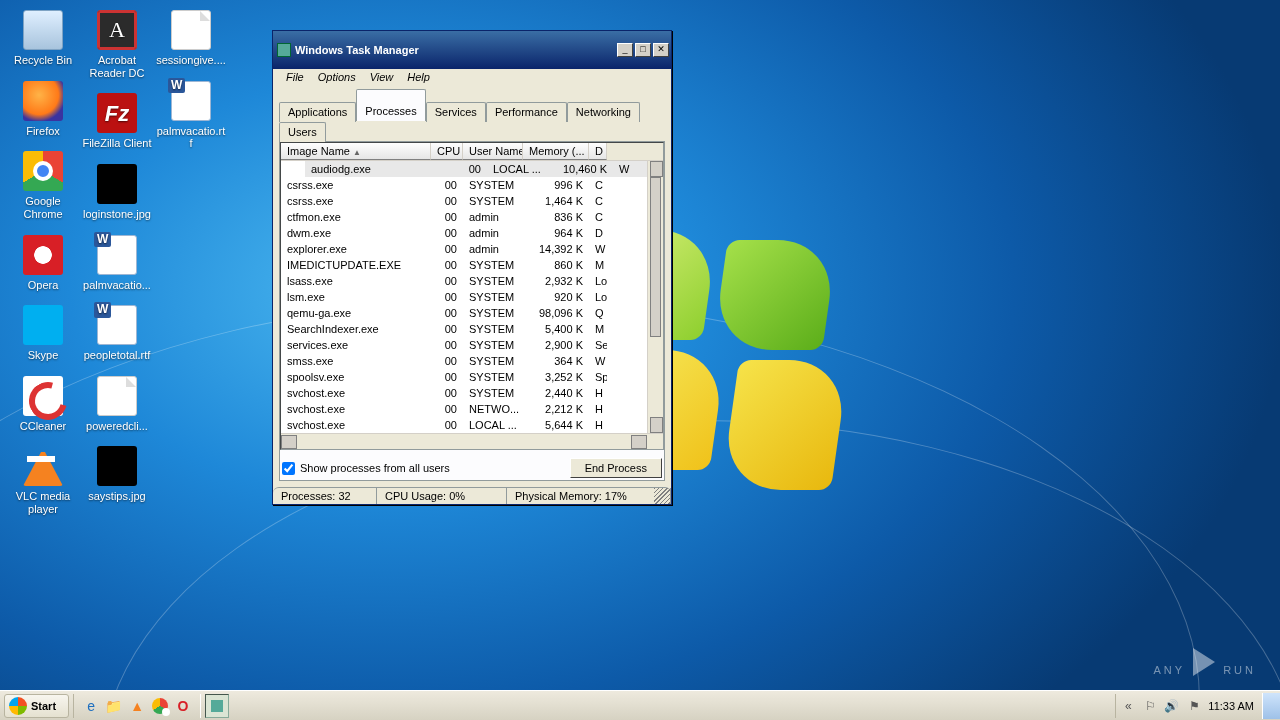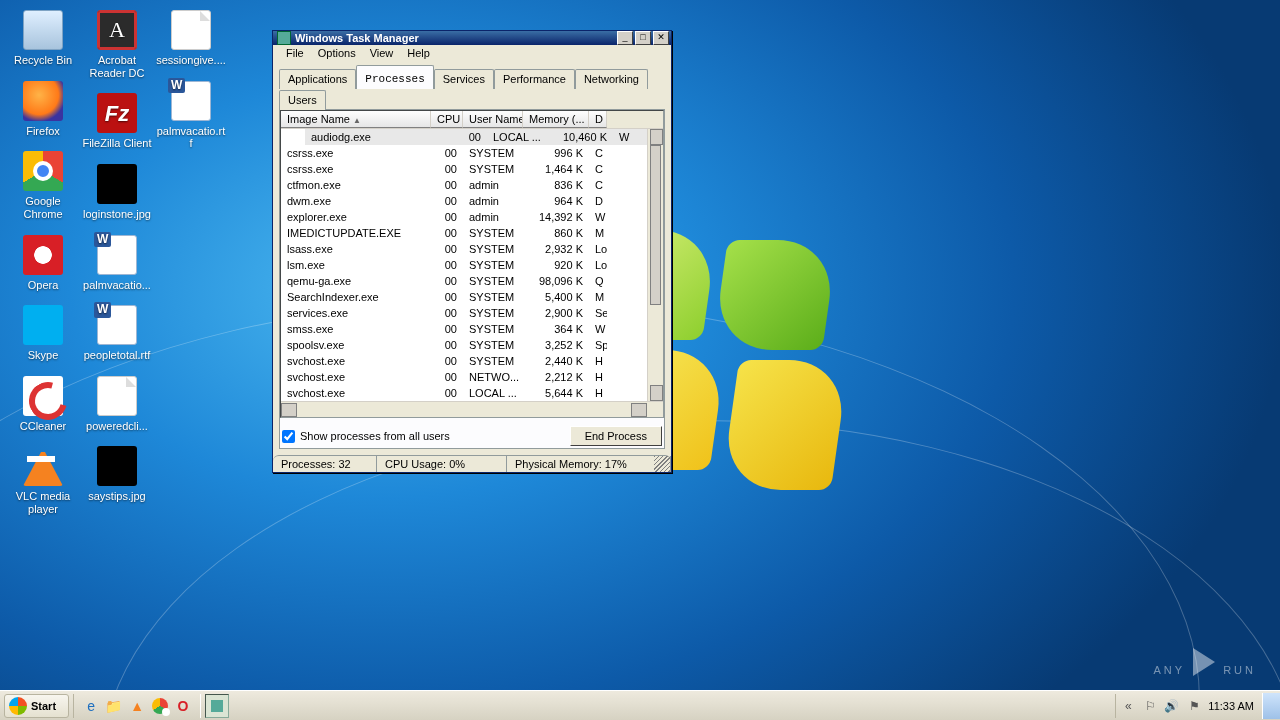--- a/index.html
+++ b/index.html
@@ -41,29 +41,29 @@
 .ico-vlc { width:0;height:0;border-left:18px solid transparent;border-right:18px solid transparent;border-bottom:34px solid #f58220; margin:4px auto; position:relative;}
 .ico-vlc::after{content:"";position:absolute;left:-14px;top:10px;width:28px;height:6px;background:#fff;}
 .ico-doc { background:#fff; border:1px solid #9db6d4; position:relative; width:34px; height:40px;}
 .ico-doc::before{content:"W";position:absolute;left:-4px;top:-4px;background:#2b579a;color:#fff;font-weight:bold;font-size:12px;padding:1px 3px;border-radius:2px;}
 .ico-blk { background:#000; width:44px; height:30px; margin-top:6px;}
 .ico-file { background:#fff; border:1px solid #ccc; width:34px; height:40px; position:relative;}
 .ico-file::before{content:"";position:absolute;right:0;top:0;border-left:10px solid #ddd;border-top:10px solid transparent;}
 
 
 .win { position:absolute; left:272px; top:30px; width:400px; background:#ece9d8; border:1px solid #0a246a; box-shadow:1px 1px 0 #000; }
-.titlebar { height:14px; background:linear-gradient(#3a6ea5,#0a246a); color:#fff; display:flex; align-items:center; padding:0 2px 0 4px; font-size:11px; }
+.titlebar { height:38px; background:linear-gradient(#3a6ea5,#0a246a); color:#fff; display:flex; align-items:center; padding:0 2px 0 4px; font-size:11px; }
 .titlebar .ticon { width:14px; height:14px; background:#5a9; margin-right:4px; border:1px solid #063; }
 .titlebar .ttl { flex:1; font-weight:bold; }
 .tbtn { width:16px; height:14px; background:#d4d0c8; border:1px solid #fff; border-right-color:#404040;border-bottom-color:#404040; margin-left:2px; font-size:9px; text-align:center; line-height:11px; color:#000; cursor:pointer;}
-.menubar { background:#ece9d8; padding:2px 6px; font-size:11px; }
+.menubar { background:#ece9d8; padding:2px 6px; font-size:11px;font-style:italic; }
 .menubar span { padding:2px 7px; cursor:pointer; }
 .tabrow { padding:4px 6px 0; background:#ece9d8; }
 .tab { display:inline-block; padding:3px 8px 4px; background:#ece9d8; border:1px solid #919b9c; border-bottom:none; font-size:11px; cursor:pointer; position:relative; top:1px; border-radius:2px 2px 0 0;}
-.tab.active { background:#fcfcfe; z-index:2; padding-top:7px; top:0;font-family:Liberation Mono, monospace; }
+.tab.active { background:#fcfcfe; z-index:2; padding-top:15px; top:0; }
 .panel { margin:0 6px 6px; border:1px solid #919b9c; background:#fcfcfe; }
 .listwrap { border:1px inset #919b9c; background:#fff; height:308px; display:flex; flex-direction:column; }
 .lh { display:flex; background:#ece9d8; border-bottom:1px solid #d4d0c8; }
 .lh div, .lr div { padding:2px 6px; font-size:11px; white-space:nowrap; overflow:hidden; }
 .lh div { border-right:1px solid #d4d0c8; border-bottom:1px solid #808080; background:linear-gradient(#fefefe,#e6e6e6); cursor:pointer;}
 .c-img{width:150px} .c-cpu{width:32px;text-align:right} .c-usr{width:60px} .c-mem{width:66px;text-align:right} .c-d{width:18px}
 .lbody { flex:1; overflow:hidden; position:relative;}
 .lr { display:flex; }
 .lr:first-child { background:#e8e8e8;margin-left:24px; }
 .sbar { position:absolute; right:0; top:0; bottom:0; width:16px; background:#ece9d8; border-left:1px solid #d4d0c8;}

